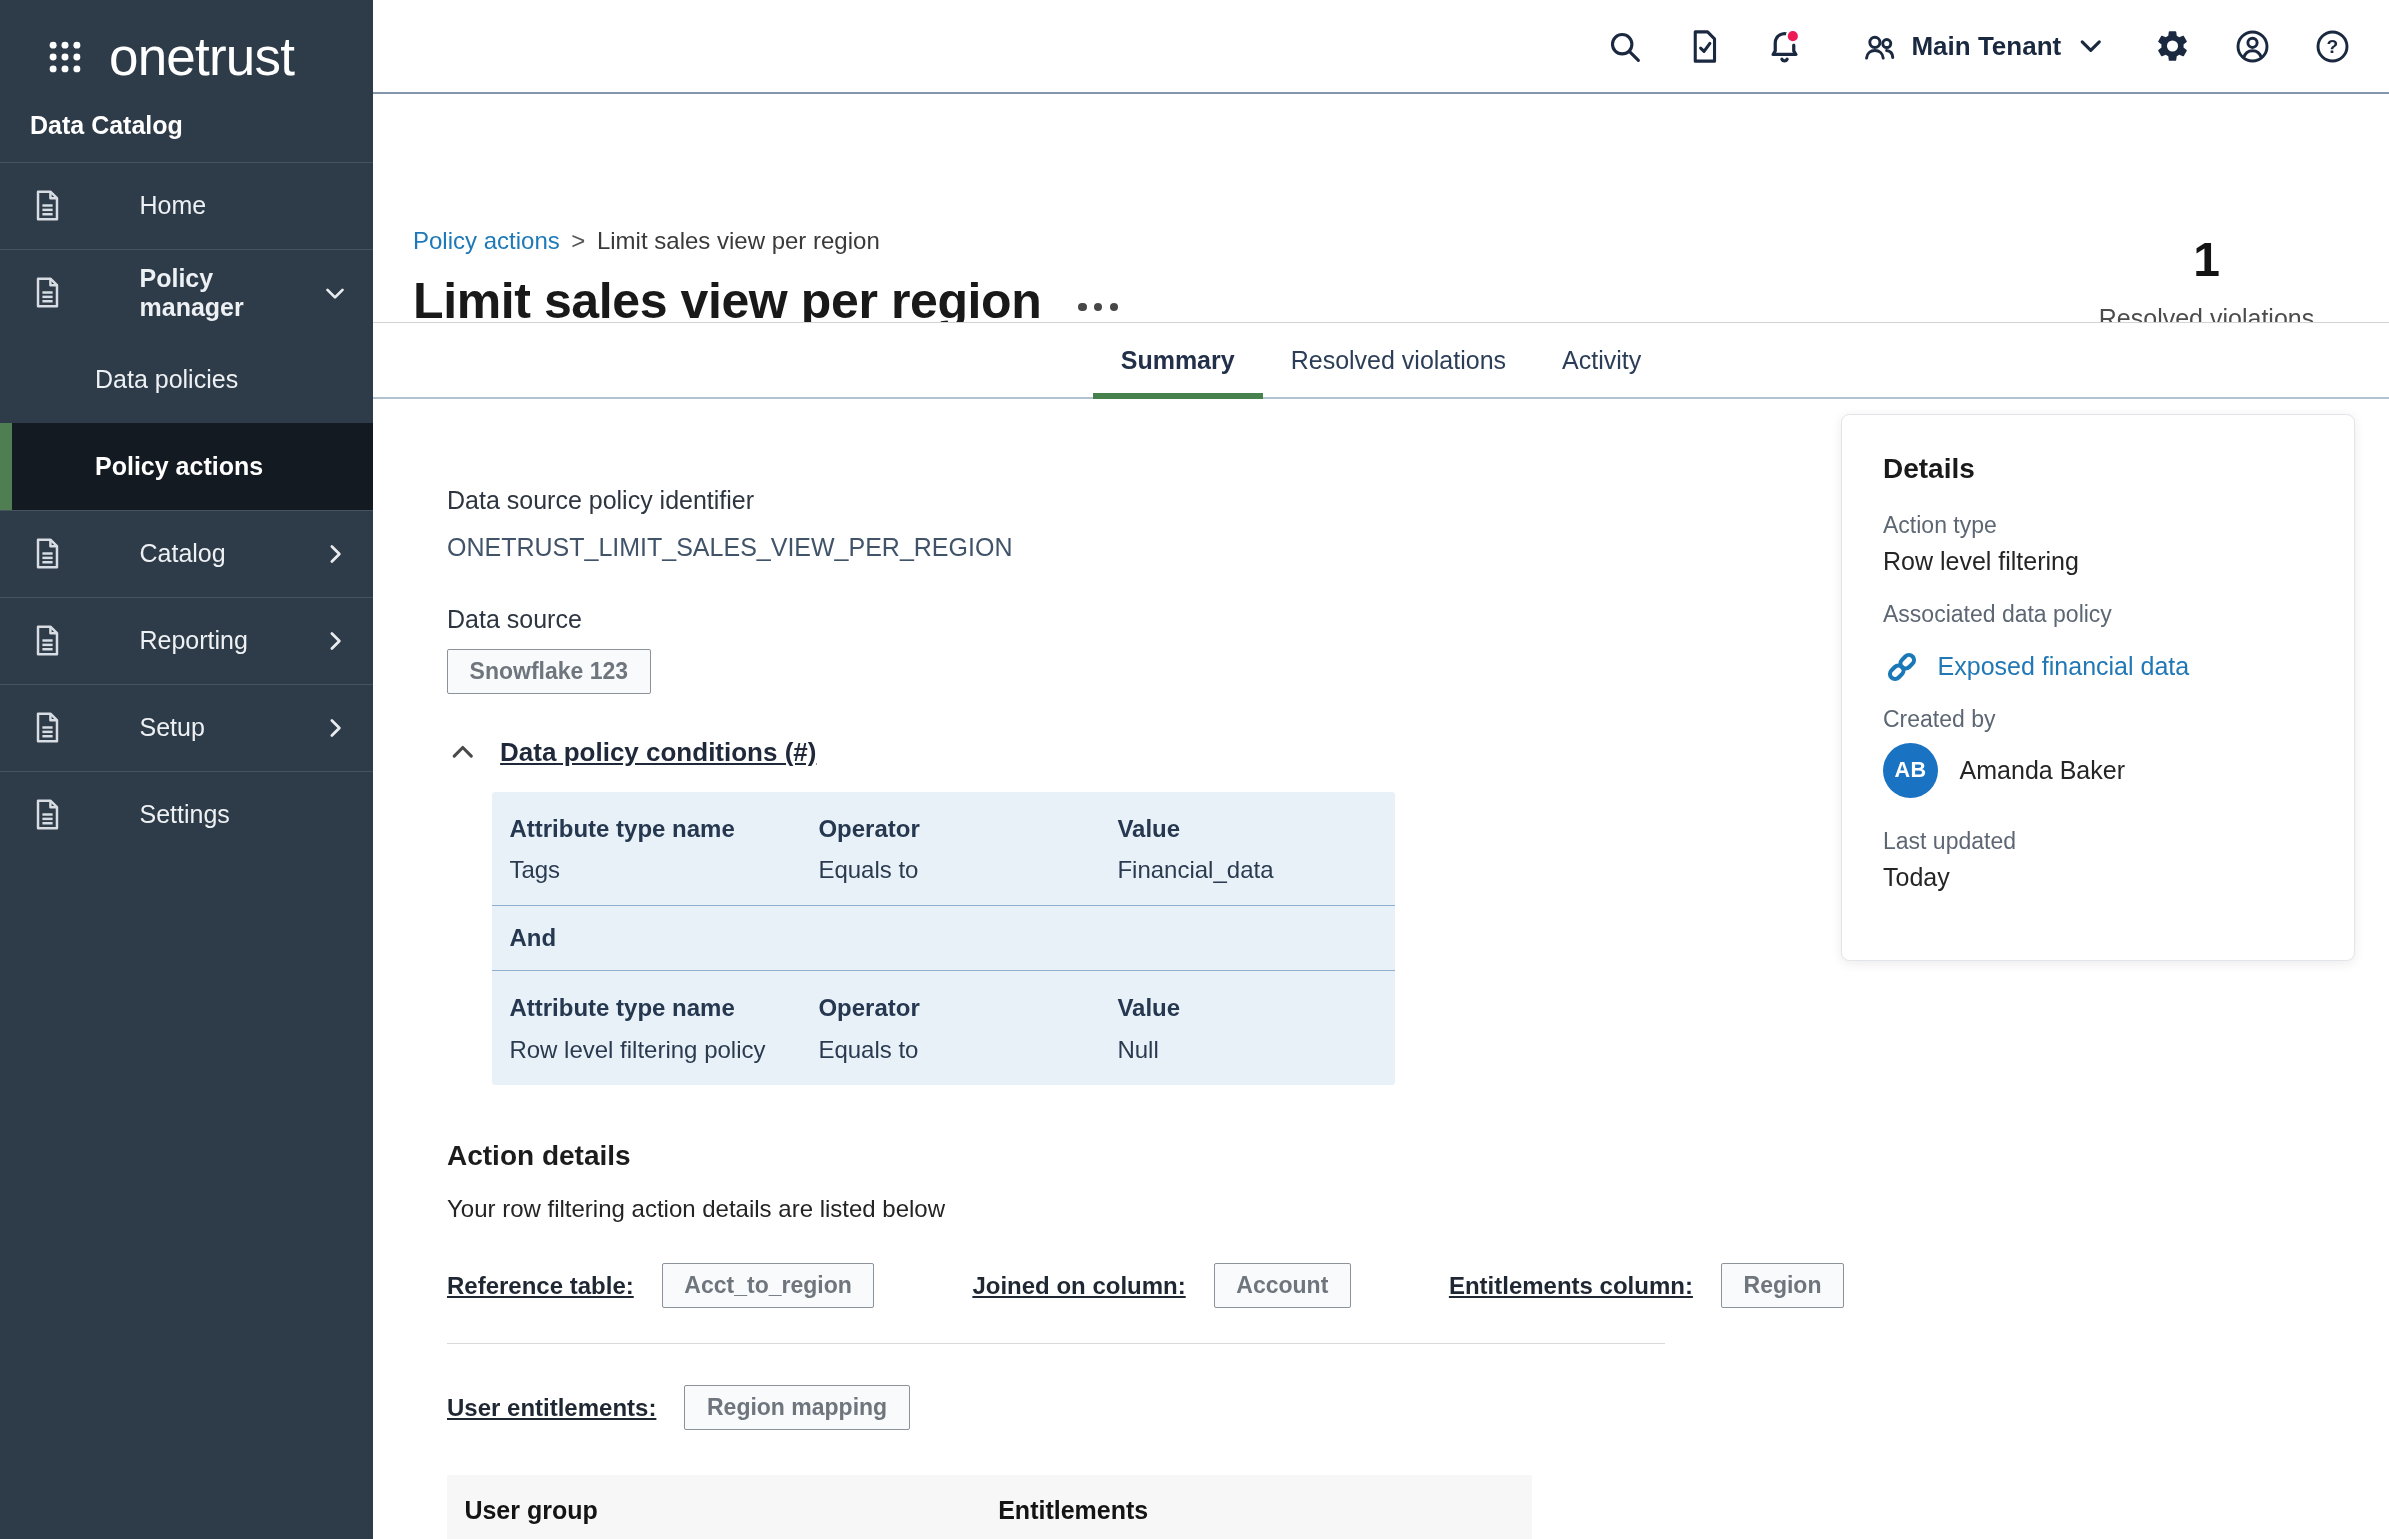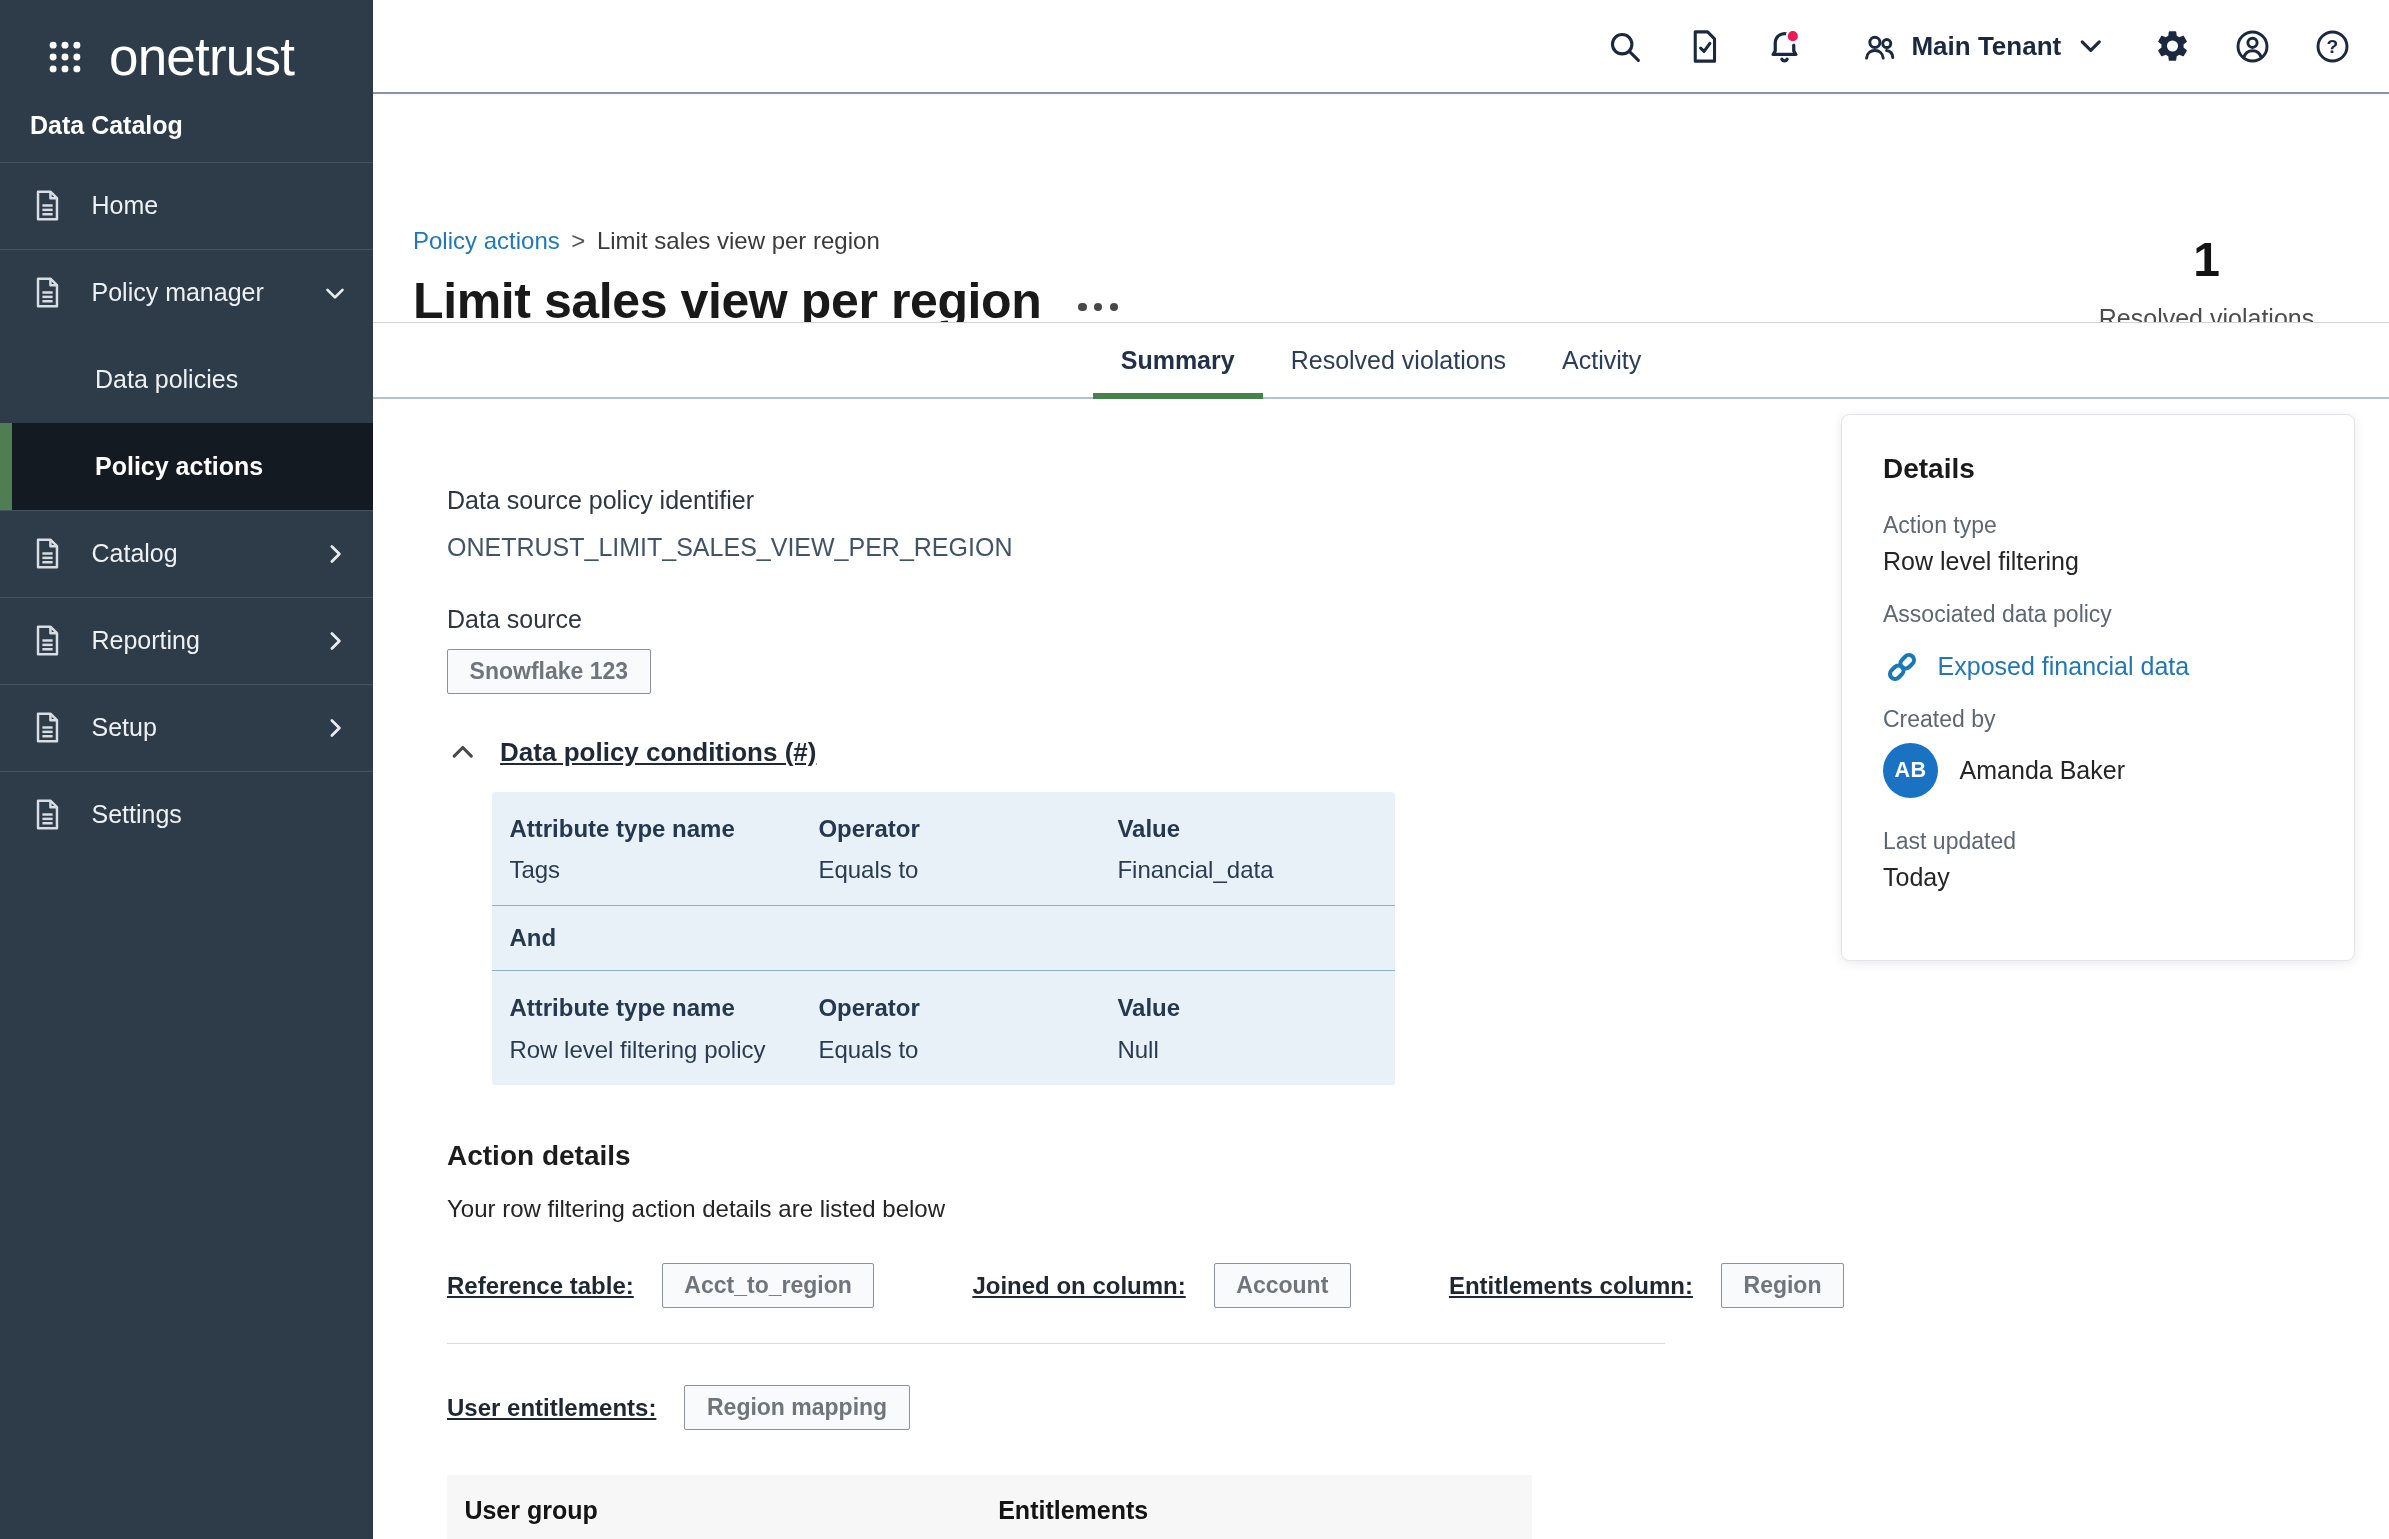--- a/index.html
+++ b/index.html
@@ -7,24 +7,24 @@
     font-family:"Liberation Sans", sans-serif; color:#222; }
   .screen { position:relative; width:2124px; height:1540px; background:#5eead4; }
 
   
   .sidebar { position:absolute; left:0; top:0; width:373px; height:1540px; background:#2e3b48; }
   .logo-row { display:flex; align-items:center; gap:25px; padding:25px 0 0 46px; height:88px; }
   .wordmark { color:#fff; font-size:53px; font-weight:500; letter-spacing:-0.8px; }
   .product-label { color:#fff; font-size:25px; font-weight:700; padding:23px 0 21.6px 30px; }
   .nav-item { position:relative; display:flex; align-items:center; height:87px; padding:0 23px 0 30px;
     text-decoration:none; cursor:pointer; }
-  .nav-item.bt { border-top:0.8px solid #46525e; }
+  .nav-item.bt { border-top:0.8px solid #46525e;gap:48px; }
   .nav-icon { width:35px; height:35px; margin-right:26.5px; flex:0 0 auto; display:flex; }
   .nav-label { color:#eef1f4; font-size:25px; }
-  .nav-item.bold .nav-label { font-weight:400; }
+  .nav-item.bold .nav-label { font-weight:700; }
   .nav-item.sub { padding-left:95px; }
   .nav-item.active { background:#141a21; border-top:none; }
   .nav-item.active::before { content:""; position:absolute; left:0; top:0; bottom:0; width:11.6px; background:#4e7e52; }
   .nav-item.active .nav-label { color:#fff; font-weight:700; }
   .nav-chevron { margin-left:auto; width:30px; height:30px; display:flex; }
 
   
   .topbar { position:absolute; left:373px; top:0; width:2016px; height:94px; background:#fff;
     border-bottom:2.5px solid #8496ac; display:flex; align-items:center; justify-content:flex-end; padding-right:38px; }
   .icon-btn { width:37px; height:37px; display:flex; align-items:center; justify-content:center; cursor:pointer; }

